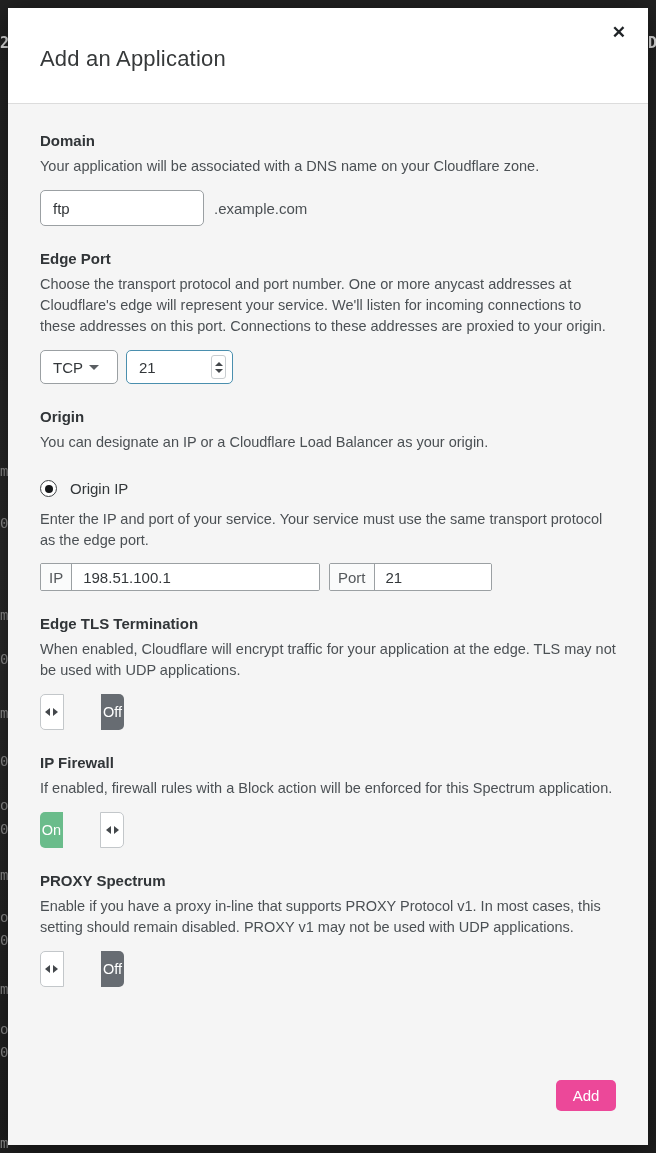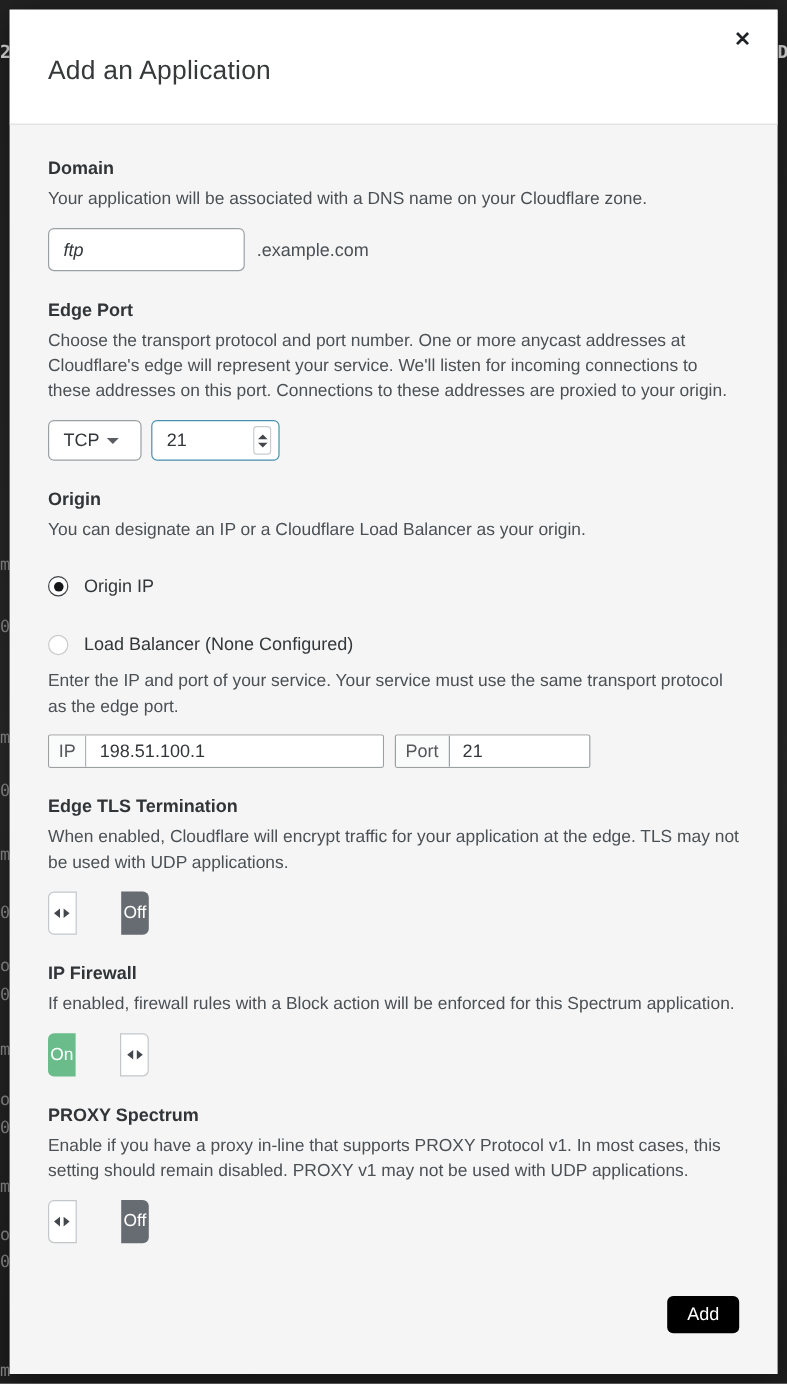--- a/index.html
+++ b/index.html
@@ -38,21 +38,21 @@
   section:first-child { margin-top:0; }
   .sec-label { font-size:15px; font-weight:700; color:#313538; }
   .desc { margin-top:7px; font-size:14.5px; line-height:21px; color:#4b5054; }
   .muted { color:#b4b6b8; }
 
   .row { margin-top:13px; display:flex; align-items:center; }
 
   
   .text-input { height:36px; border:1px solid #9ba0a3; border-radius:5px;
     background:#fff; font-family:"Liberation Sans",sans-serif; font-size:15px;
-    color:#33373a; padding:0 12px; outline:none;font-style:italic; }
+    color:#33373a; padding:0 12px; outline:none; }
   .domain-input { width:164px; }
   .suffix { margin-left:10px; font-size:15px; color:#4b5054; }
 
   
   .select-box { width:78px; height:34px; border:1px solid #9ba0a3; border-radius:5px;
     background:#fff; display:flex; align-items:center; padding:0 18px 0 12px;
     font-size:15px; color:#33373a; cursor:pointer; }
   .caret { margin-left:auto; width:0; height:0; border-left:5px solid transparent;
     border-right:5px solid transparent; border-top:5px solid #5a5e62; }
 
@@ -99,21 +99,21 @@
   .toggle.on .state { background:#6abc8b; color:#fff; border-radius:5px 0 0 5px; }
   .toggle.on .knob { border-radius:0 5px 5px 0; }
   .arrows { display:flex; gap:3px; align-items:center; }
   .arr-l { width:0; height:0; border-top:4px solid transparent;
     border-bottom:4px solid transparent; border-right:5px solid #43474b; }
   .arr-r { width:0; height:0; border-top:4px solid transparent;
     border-bottom:4px solid transparent; border-left:5px solid #43474b; }
 
   
   .footer { margin-top:auto; display:flex; justify-content:flex-end; }
-  .add-btn { width:60px; height:31px; border:none; border-radius:5px; background:#000000;
+  .add-btn { width:60px; height:31px; border:none; border-radius:5px; background:#ec4899;
     color:#fff; font-size:15px; font-family:"Liberation Sans",sans-serif; cursor:pointer; }
 </style>
 </head>
 <body>
 
 <div class="backdrop">
   <span class="glyph bright g0">2</span>
   <span class="glyph bright g1">D</span>
   <span class="glyph g2">m</span>
   <span class="glyph g3">0</span>
@@ -168,24 +168,20 @@
       </div>
     </section>
 
     <section>
       <h2 class="sec-label">Origin</h2>
       <p class="desc">You can designate an IP or a Cloudflare Load Balancer as your origin.</p>
       <label class="radio-row">
         <span class="radio checked"></span>
         <span class="radio-label">Origin IP</span>
       </label>
-      <label class="radio-row">
-        <span class="radio disabled"></span>
-        <span class="radio-label muted">Load Balancer (None Configured)</span>
-      </label>
       <p class="desc">Enter the IP and port of your service. Your service must use the same transport protocol as the edge port.</p>
       <div class="group-row">
         <div class="input-group ip-group">
           <span class="prefix">IP</span>
           <input type="text" value="198.51.100.1" style="">
         </div>
         <div class="input-group port-group">
           <span class="prefix">Port</span>
           <input type="text" value="21" style="">
         </div>

